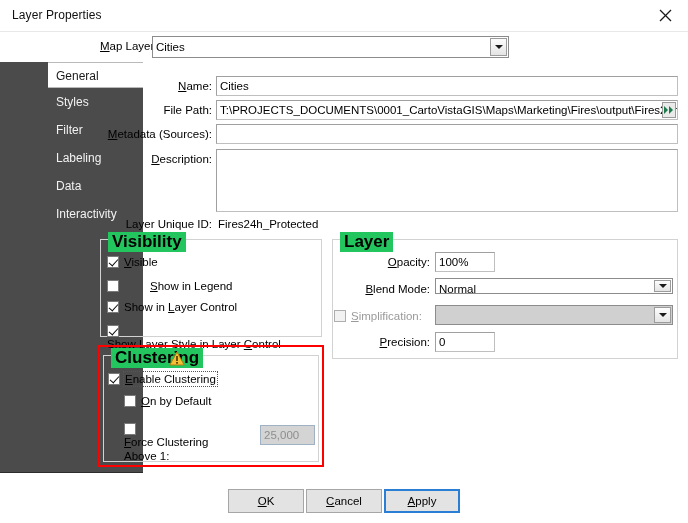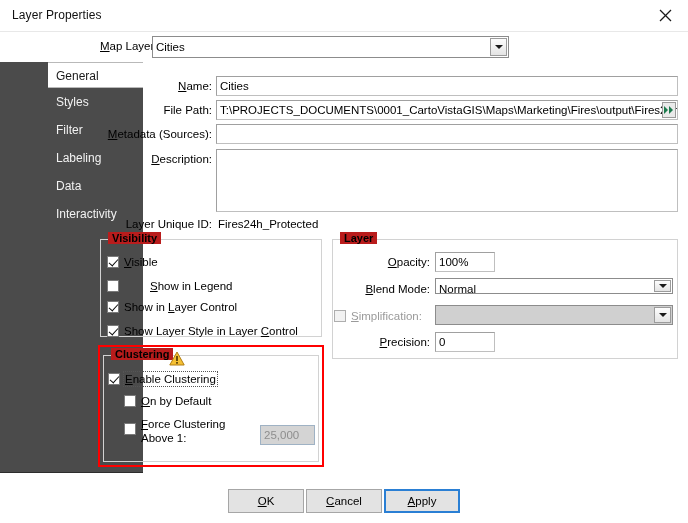--- a/index.html
+++ b/index.html
@@ -132,23 +132,23 @@
 
   
   .group {
     position: absolute;
     box-sizing: border-box;
     border: 1px solid #d2d2d2;
   }
   .group-title {
     position: absolute;
     top: -8px; left: 7px;
-    background: #b91c1c;
+    background: #22c55e;
     padding: 0 4px;
-    font-size: 11px;
+    font-size: 17px;
     font-weight: bold;
     color: #000;
     white-space: nowrap;
   }
 
   
   .cb {
     position: absolute;
     display: flex;
     align-items: flex-start;
@@ -291,21 +291,21 @@
   <span class="txt"><span></span><u>V</u><span>isible</span></span>
 </div>
 <div class="cb" style="left:107px; top:279px;gap:26px;">
   <span class="box"></span>
   <span class="txt"><span></span><u>S</u><span>how in Legend</span></span>
 </div>
 <div class="cb" style="left:107px; top:300px;">
   <span class="box checked"></span>
   <span class="txt"><span>Show in </span><u>L</u><span>ayer Control</span></span>
 </div>
-<div class="cb" style="left:107px; top:324px;">
+<div class="cb" style="left:107px; top:324px;flex-direction:column;">
   <span class="box checked"></span>
   <span class="txt"><span>Show Layer Style in Layer </span><u>C</u><span>ontrol</span></span>
 </div>
 
 <div class="group" style="left:332px; top:239px; width:346px; height:120px;">
   <span class="group-title">Layer</span>
 </div>
 
 <div class="lbl" style="left:330px; top:256px; width:100px;">
   <u>O</u><span>pacity:</span>
@@ -352,21 +352,21 @@
 <div class="cb" style="left:108px; top:372px;">
   <span class="box checked"></span>
   <span class="txt focusring"><span></span><u>E</u><span>nable Clustering</span></span>
 </div>
 
 <div class="cb" style="left:124px; top:394px;">
   <span class="box"></span>
   <span class="txt"><span></span><u>O</u><span>n by Default</span></span>
 </div>
 
-<div class="cb" style="left:124px; top:417px;">
+<div class="cb" style="left:124px; top:417px;flex-direction:column;">
   <span class="box" style="margin-top:6px;"></span>
   <span class="txt">
     <u>F</u><span>orce Clustering</span><br><span>Above 1:</span>
   </span>
 </div>
 <div class="tbox disabled" style="left:260px; top:425px; width:55px; height:20px; border-color:#9fb2c4;">25,000</div>
 
 <div id="red-outline"></div>
 
 <div class="btn" style="left:228px; top:489px; width:76px;">

